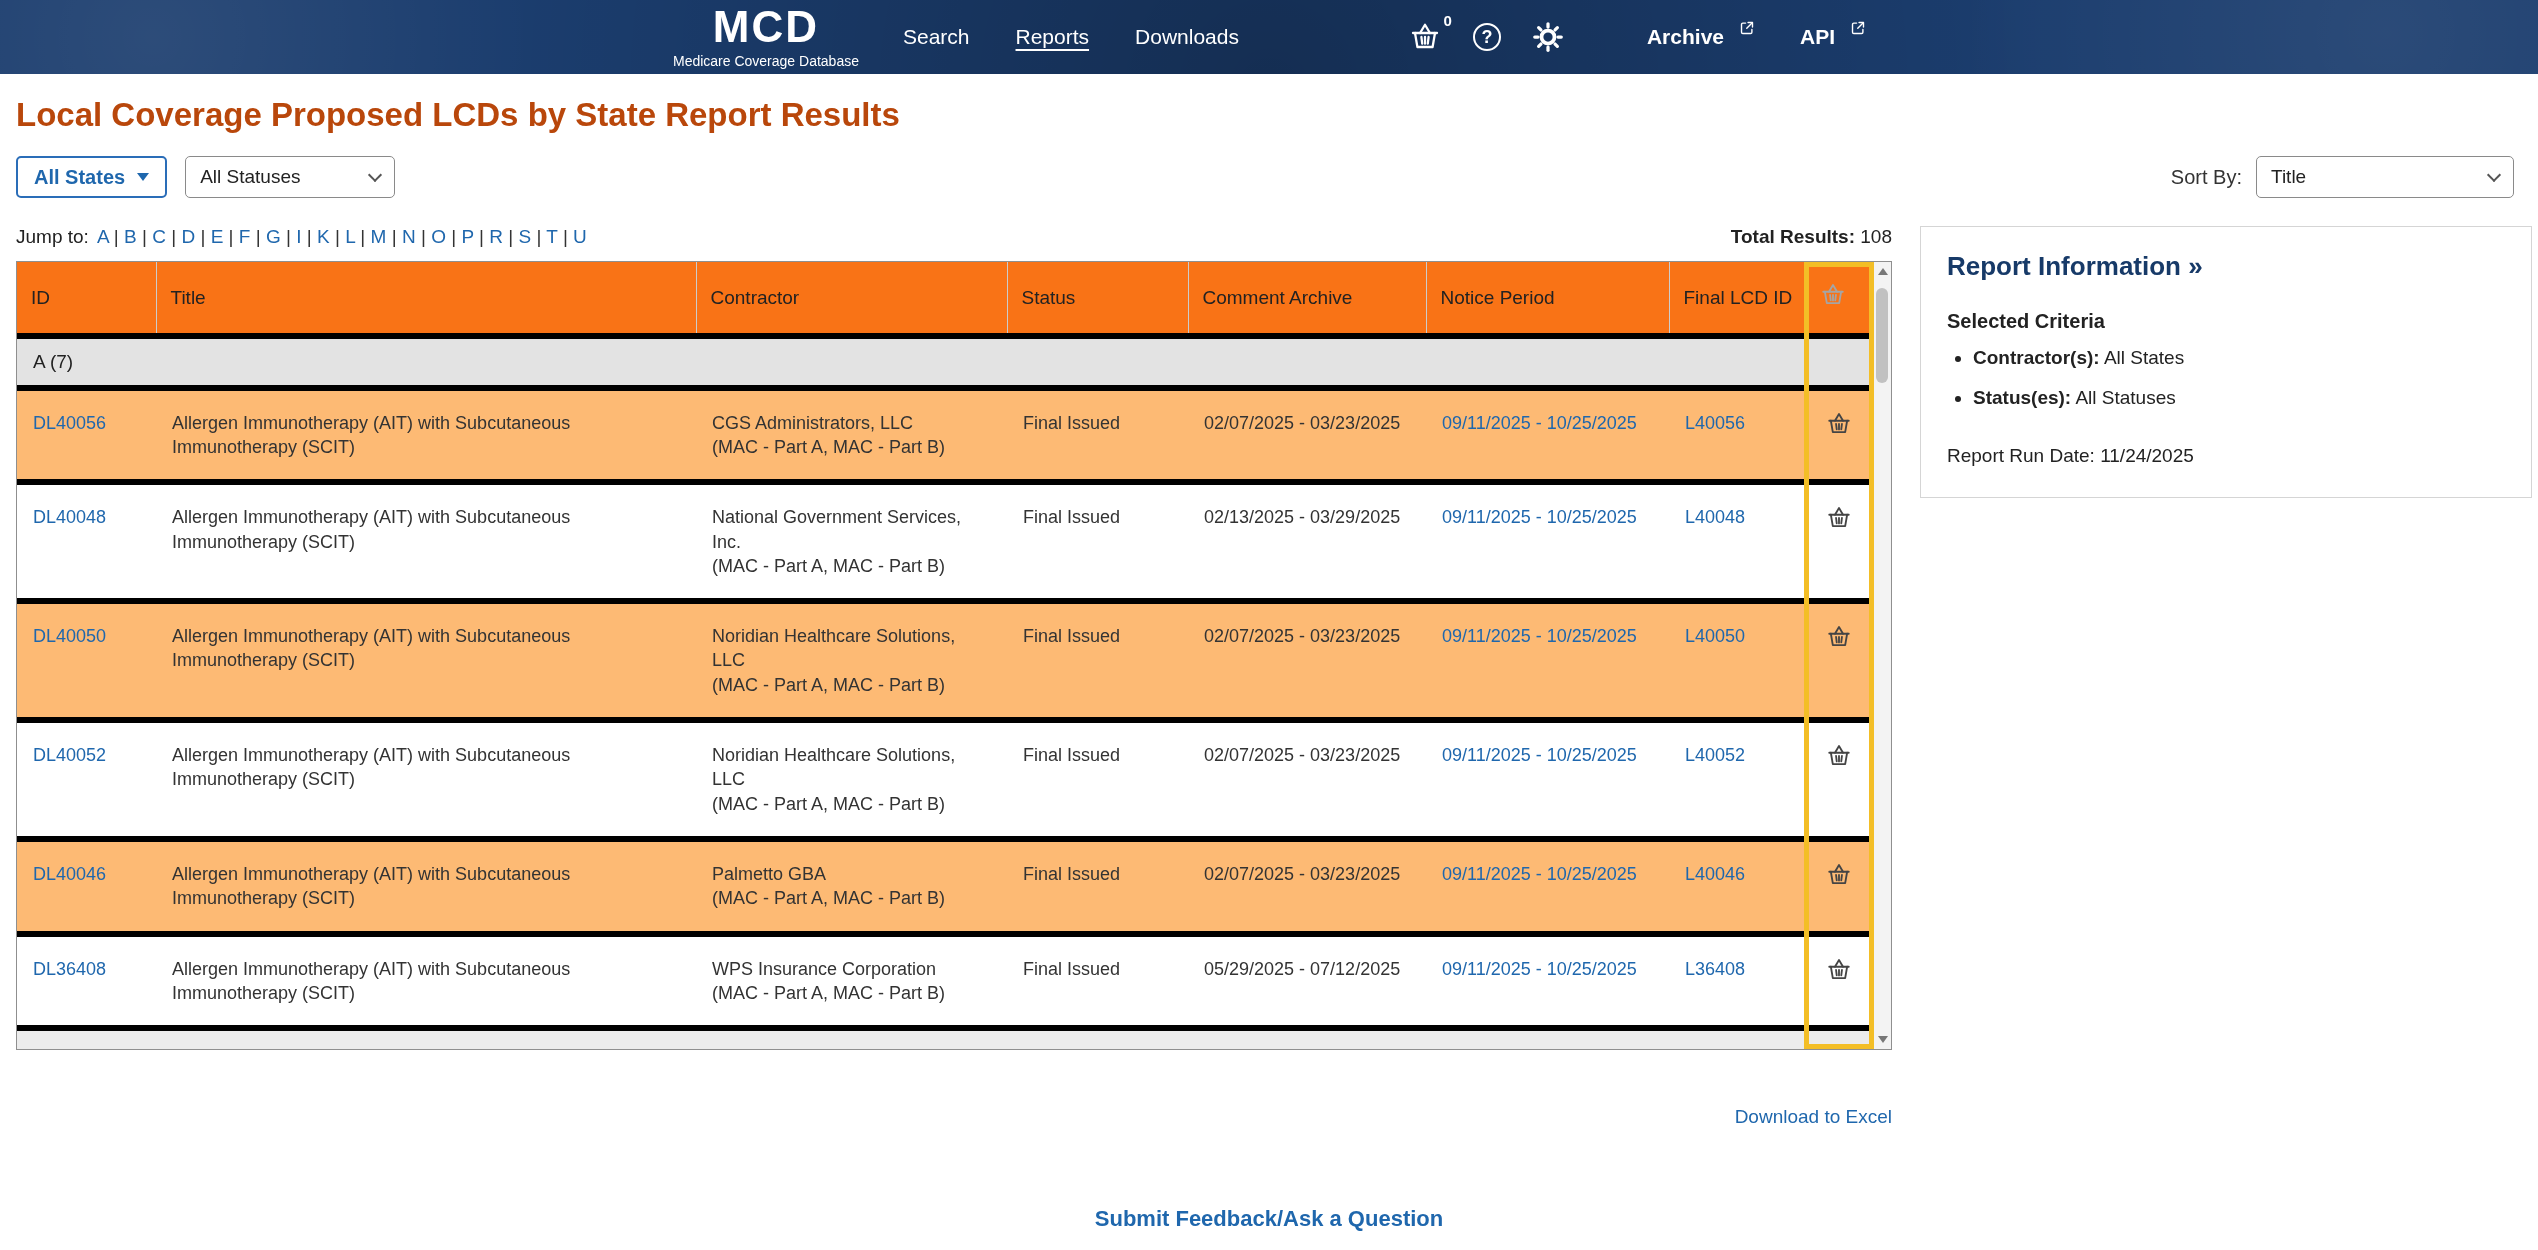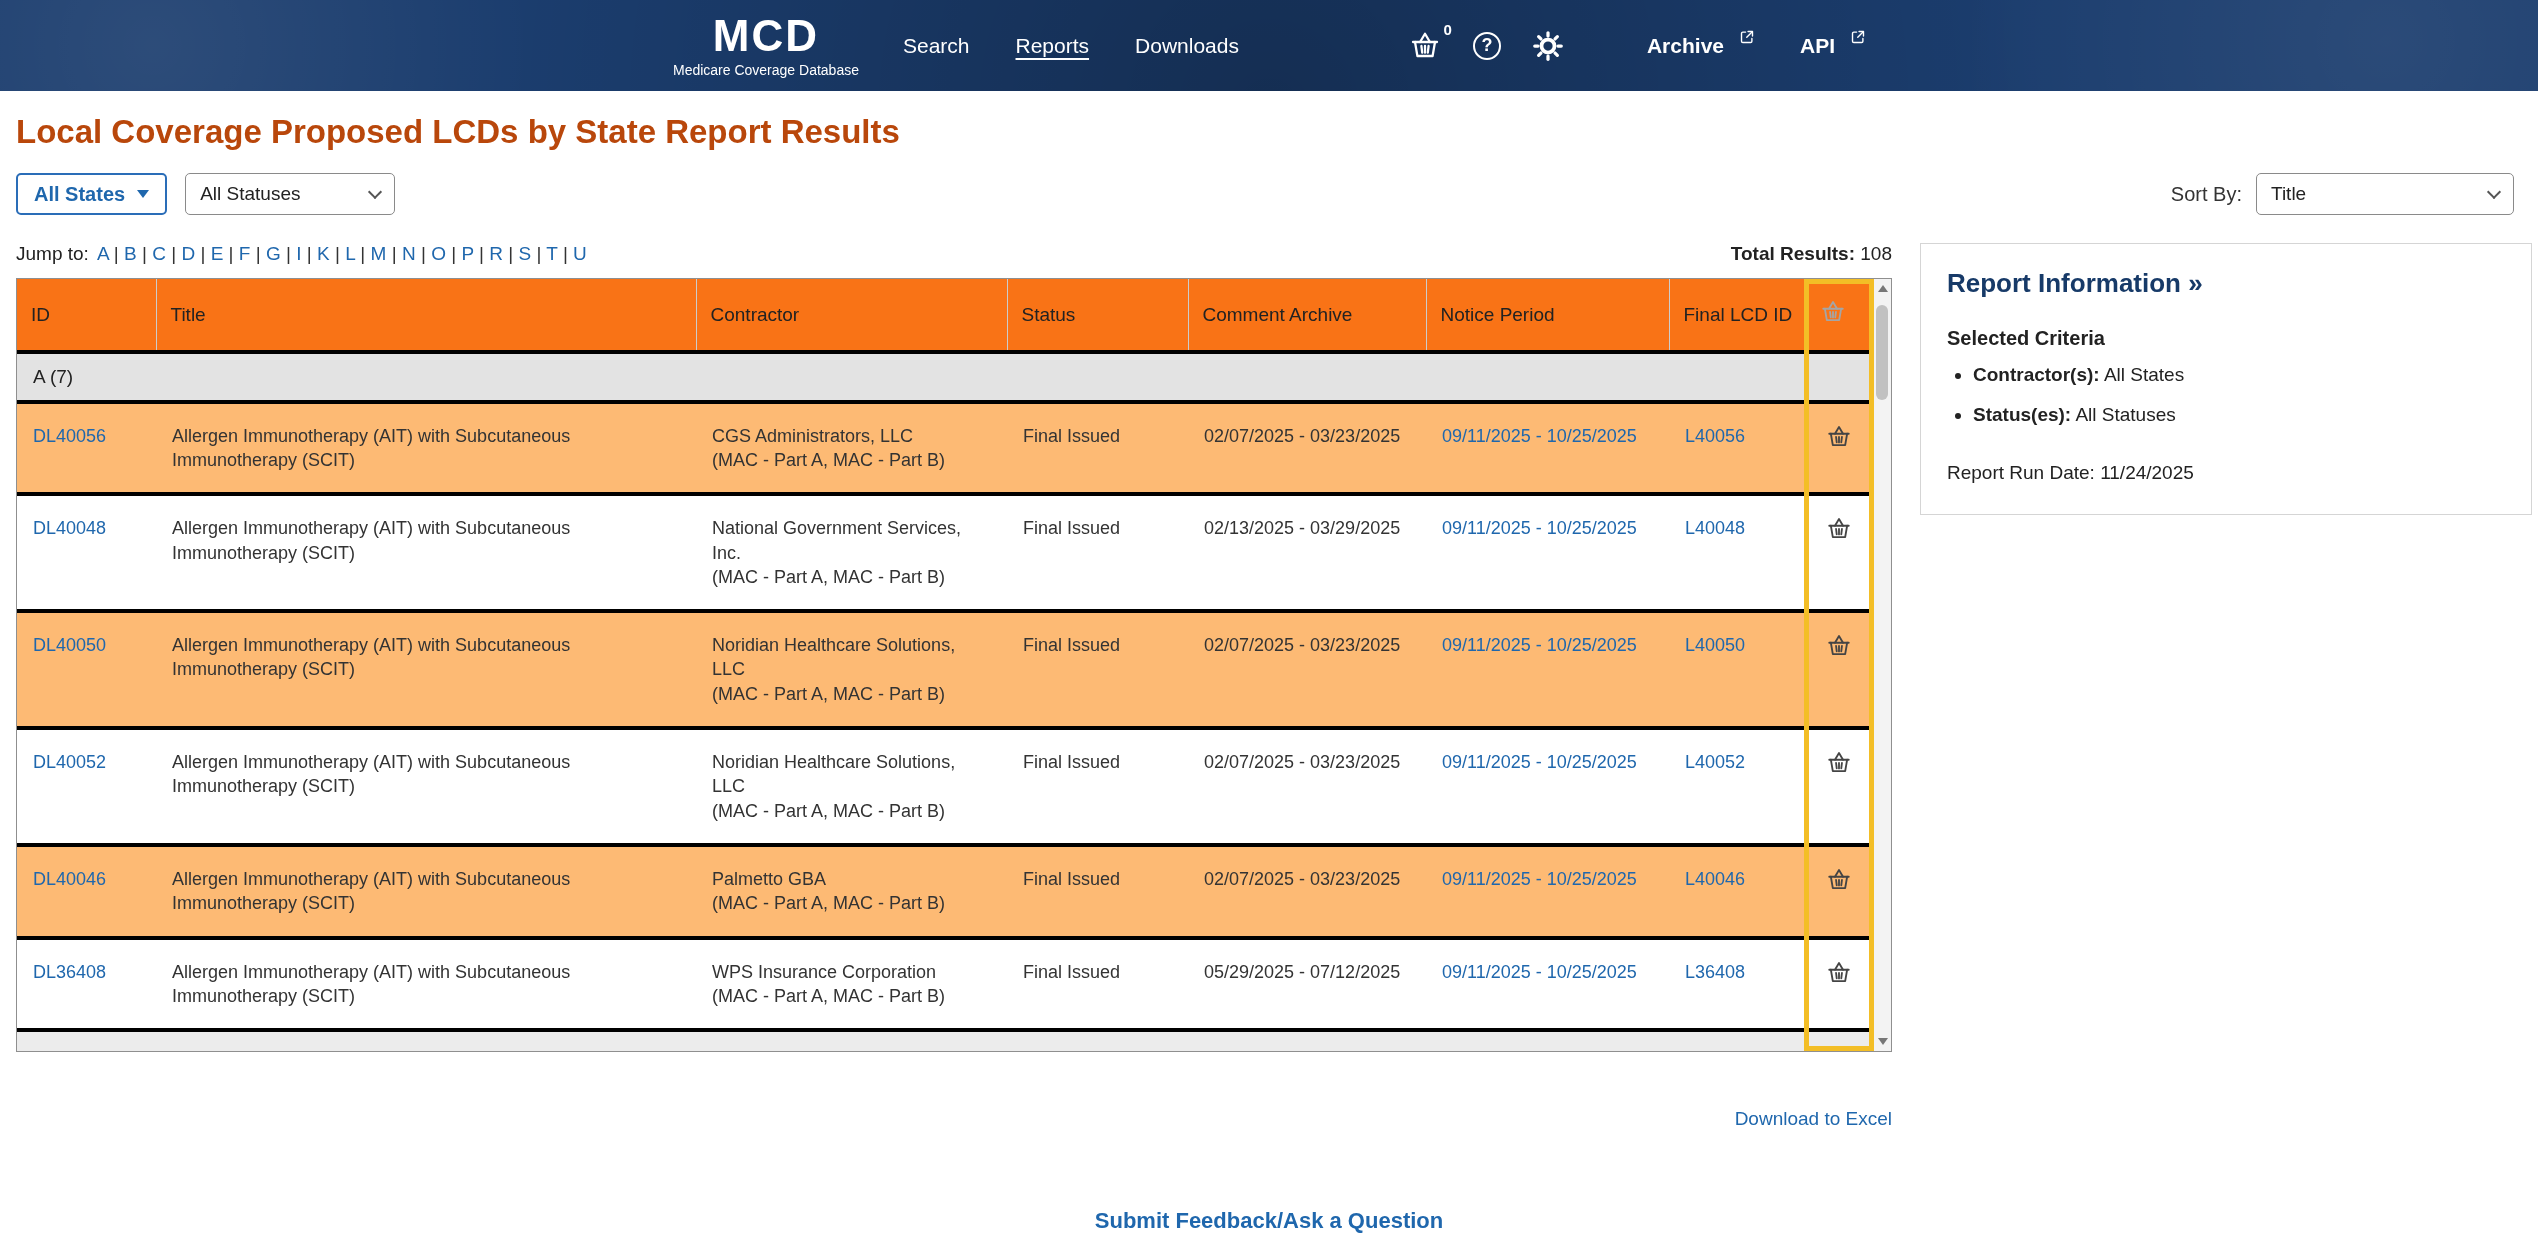--- a/index.html
+++ b/index.html
@@ -12,21 +12,21 @@
   *{box-sizing:border-box;}
   body{
     margin:0; width:2538px; height:1250px; overflow:hidden;
     background:#fff; color:#222;
     font-family:"Liberation Sans", sans-serif;
   }
   a{cursor:pointer; color:var(--c-link); text-decoration:none;}
 
   
   .site-header{
-    height:91px;
+    height:74px;
     background:
       radial-gradient(circle at 6% 50%, rgba(255,255,255,0.08), transparent 16%),
       radial-gradient(circle at 94% 45%, rgba(255,255,255,0.07), transparent 18%),
       radial-gradient(circle at 50% 120%, rgba(0,0,0,0.25), transparent 60%),
       var(--c-header);
     display:flex; align-items:center; justify-content:center;
   }
   .header-inner{display:flex; align-items:center;}
   .logo{margin-right:44px; text-align:center; cursor:pointer;}
   .logo-title{font-size:44px; font-weight:bold; color:#fff; letter-spacing:2px; line-height:1;}
@@ -83,21 +83,21 @@
   table.results{border-collapse:collapse; table-layout:fixed; width:1856px; background:#fff;}
   table.results th{
     text-align:left; font-weight:400; font-size:19px; color:#222;
     padding:20px 14px; border-right:1px solid #ccc; border-bottom:1px solid #999;
     background:#f97316; white-space:nowrap; vertical-align:middle;
   }
   table.results th:last-child{border-right:none;}
   th.col-final-h{padding:20px 8px;}
   table.results td{
     font-size:18px; line-height:1.35; color:#333;
-    padding:20px 16px; vertical-align:top; border-top:4px solid #000000;
+    padding:20px 16px; vertical-align:top; border-top:6px solid #000000;
   }
   tr.group-row td{background:#e3e3e3; padding:10px 16px; font-size:19px; color:#222;}
   tr.stripe{background:#fdba74;}
   td.col-basket{text-align:center; vertical-align:middle; padding:10px 0;}
   th.col-basket-h{text-align:center; color:#a5a5a5; padding:20px 0;}
   .contractor-name, .contractor-mac{display:block;}
   tr.row-partial td{height:21px; padding:0; background:#ececec;}
   .basket-btn{background:none; border:none; padding:0; cursor:pointer; color:#444; display:inline-flex;}
   .row-basket{width:26px; height:26px;}
   .th-basket{width:26px; height:26px; color:#a5a5a5;}

